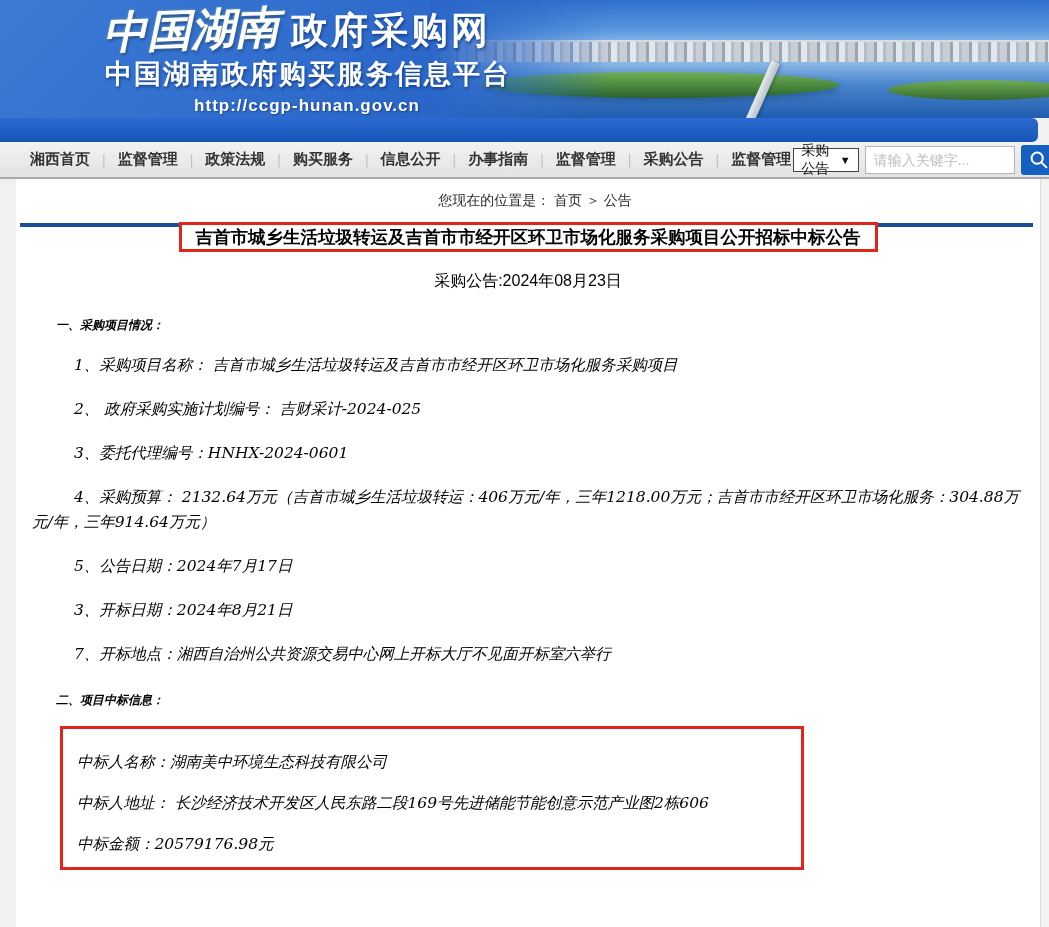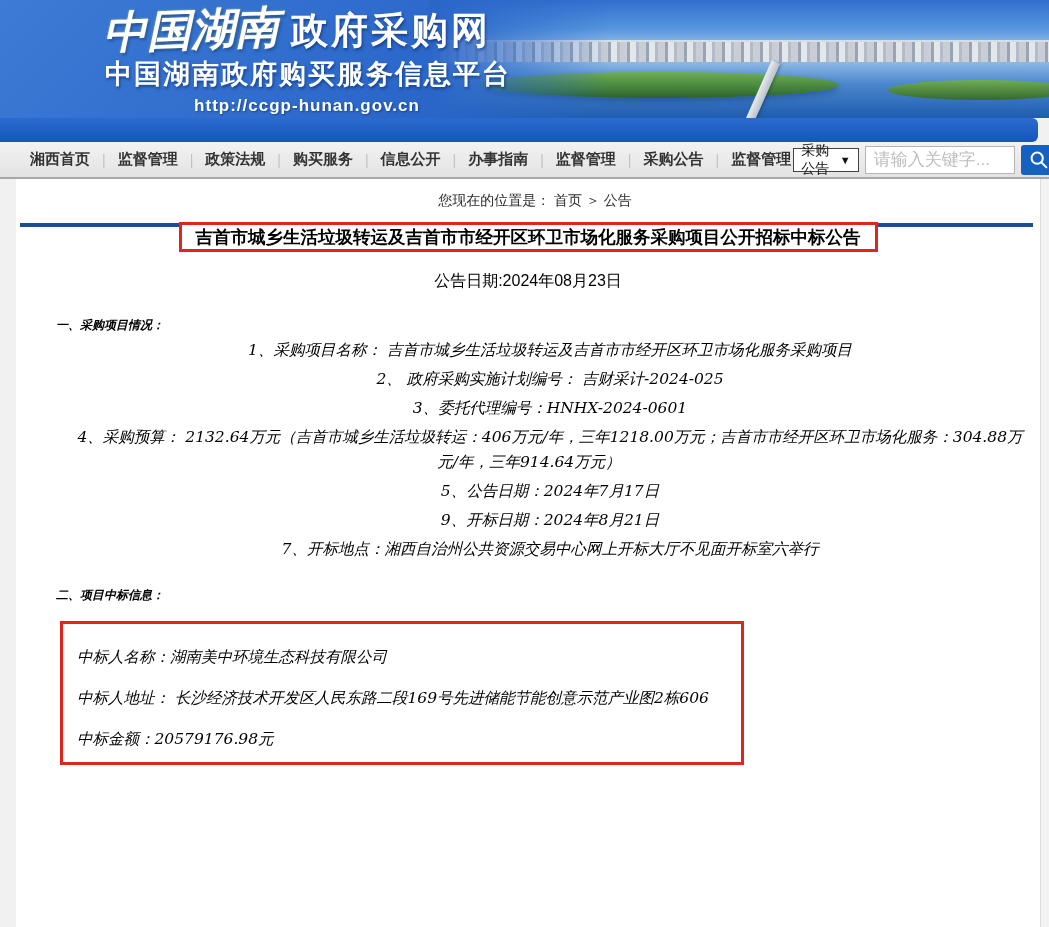--- a/index.html
+++ b/index.html
@@ -42,42 +42,42 @@
 
   
   .nav { width:1049px; height:37px; background:linear-gradient(180deg,#f2f2f2,#e3e3e3);
     border-bottom:2px solid #a9a9a9; display:flex; align-items:center; padding-left:28px; }
   .nav-item { font-size:15px; font-weight:bold; color:#333; padding:0 2px; cursor:pointer; white-space:nowrap; }
   .nav-sep { color:#c2c2c2; font-weight:normal; padding:0 10px; font-size:14px; }
   .search-area { margin-left:auto; margin-right:28px; display:flex; align-items:center; gap:6px; }
   .search-select { border:1px solid #444; background:#fff; height:24px; display:flex; align-items:center;
     padding:0 7px; font-size:14px; color:#111; gap:7px; cursor:pointer; }
   .search-select .chev { font-size:11px; }
-  .search-input { width:150px; height:28px; border:1px solid #b5b5b5; font-size:17px; padding:0 8px;
+  .search-input { width:150px; height:28px; border:1px solid #b5b5b5; font-size:14px; padding:0 8px;
     color:#333; font-family:"Liberation Sans", sans-serif; }
   .search-input::placeholder { color:#bdbdbd; }
   .search-btn { width:54px; height:30px; background:#1560c0; border:none; border-radius:3px;
     display:flex; align-items:center; justify-content:center; cursor:pointer; }
 
   
   .panel { position:relative; margin-left:16px; width:1024px; min-height:748px; background:#fff; padding:0 4px; }
   .breadcrumb { padding:13px 0 0 14px; font-size:14px; color:#2b2b2b;text-align:center; }
   .breadcrumb span { cursor:pointer; }
   .divider { height:4px; background:#1b4e94; margin-top:13px; width:1013px; }
   .title-box { position:relative; margin:-5px auto 0; display:table; border:3px solid #e1251b;
     background:#fff; padding:0 14px; z-index:2; }
   .title-text { font-size:17.5px; font-weight:bold; color:#000; white-space:nowrap; }
   .pub-date { text-align:center; font-size:16px; color:#000; margin-top:19px; }
 
   
   .article { font-family:"DejaVu Serif", serif; font-style:italic; font-size:15.5px; color:#000;
     padding:0 10px 0 12px; }
   .sec-head { font-weight:bold; text-indent:24px; margin-top:25px; font-size:12px; }
-  .article p.item { text-indent:42px; margin-top:4px; line-height:25px;text-align:center; }
-  .winner-box { border:3px solid #e1251b; margin:17px 0 0 28px; width:684px; padding:5px 14px 10px 14px; }
+  .article p.item { text-indent:42px; margin-top:19px; line-height:25px; }
+  .winner-box { border:3px solid #e1251b; margin:17px 0 0 28px; width:744px; padding:5px 14px 10px 14px; }
   .winner-box p { margin-top:16px; line-height:25px; }
 
   
   .scroll-strip { position:absolute; right:0; top:179px; bottom:0; width:9px;
     background:#f3f3f3; border-left:1px solid #dcdcdc; }
 </style>
 </head>
 <body>
 
 <div class="header">
@@ -145,30 +145,30 @@
     <span>＞</span>
     <span>公告</span>
   </div>
 
   <div class="divider"></div>
 
   <div class="title-box">
     <div class="title-text">吉首市城乡生活垃圾转运及吉首市市经开区环卫市场化服务采购项目公开招标中标公告</div>
   </div>
 
-  <div class="pub-date">公告日期:2024年08月23日</div>
+  <div class="pub-date">采购公告:2024年08月23日</div>
 
   <div class="article">
     <div class="sec-head">一、采购项目情况：</div>
     <p class="item">1、采购项目名称： 吉首市城乡生活垃圾转运及吉首市市经开区环卫市场化服务采购项目</p>
     <p class="item">2、 政府采购实施计划编号： 吉财采计-2024-025</p>
     <p class="item">3、委托代理编号：HNHX-2024-0601</p>
     <p class="item">4、采购预算： 2132.64万元（吉首市城乡生活垃圾转运：406万元/年，三年1218.00万元；吉首市市经开区环卫市场化服务：304.88万元/年，三年914.64万元）</p>
     <p class="item">5、公告日期：2024年7月17日</p>
-    <p class="item">9、开标日期：2024年8月21日</p>
+    <p class="item">3、开标日期：2024年8月21日</p>
     <p class="item">7、开标地点：湘西自治州公共资源交易中心网上开标大厅不见面开标室六举行</p>
 
     <div class="sec-head">二、项目中标信息：</div>
     <div class="winner-box">
       <p>中标人名称：湖南美中环境生态科技有限公司</p>
       <p>中标人地址： 长沙经济技术开发区人民东路二段169号先进储能节能创意示范产业图2栋606</p>
       <p>中标金额：20579176.98元</p>
     </div>
 
   </div>

